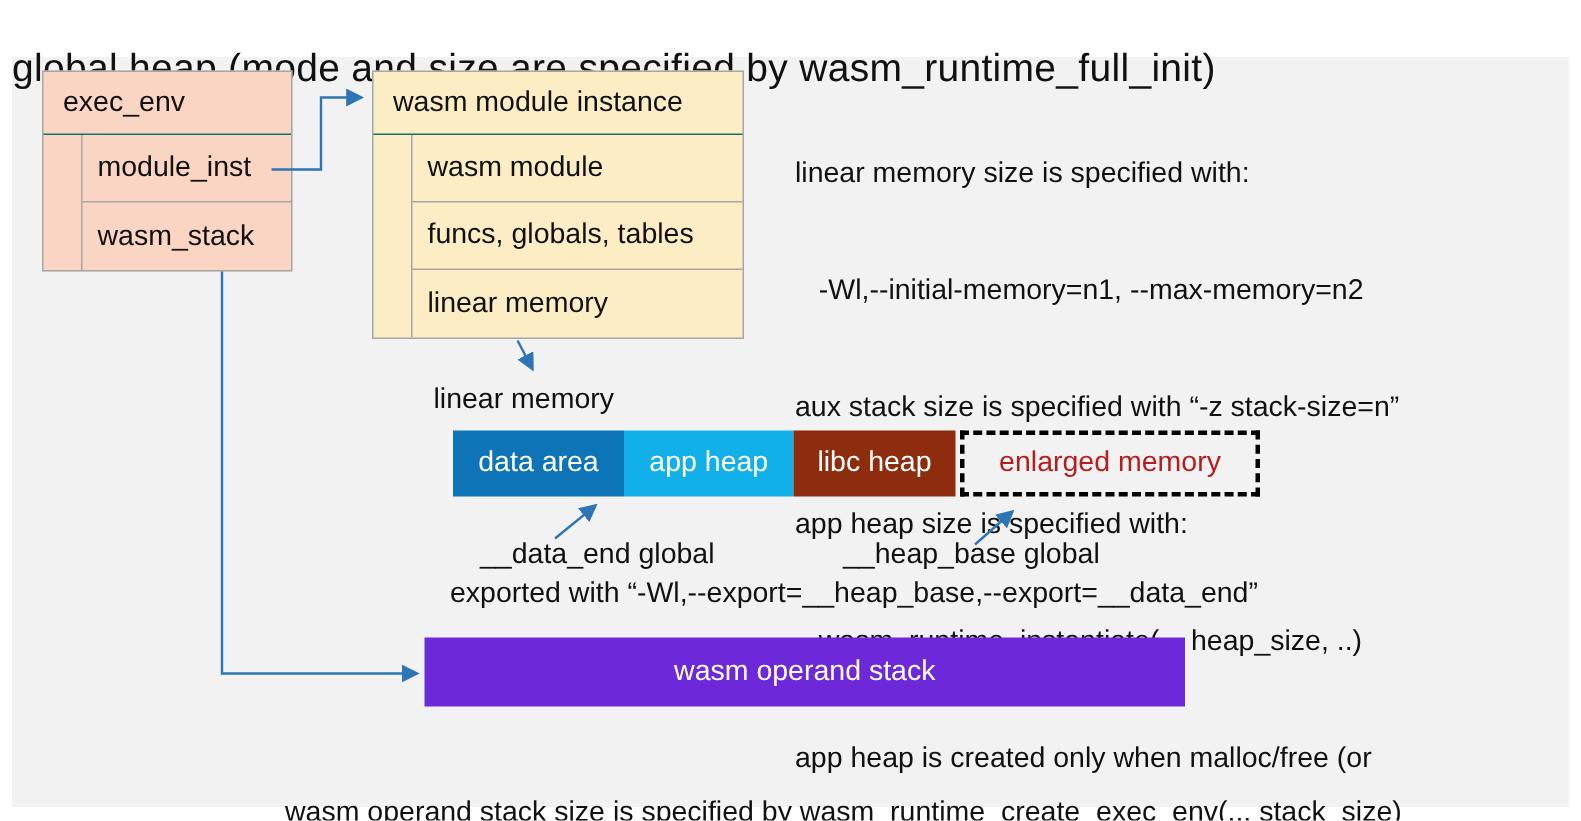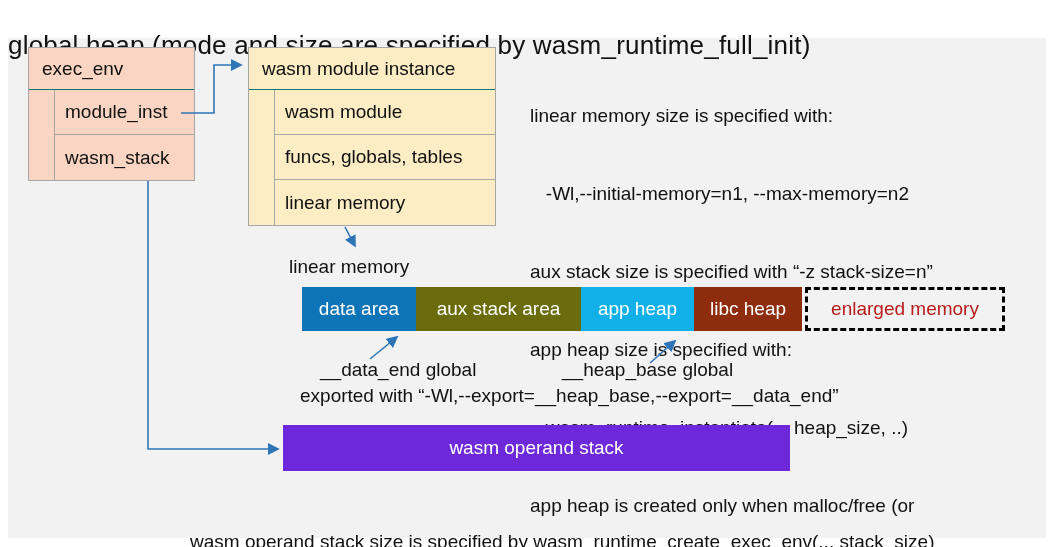--- a/index.html
+++ b/index.html
@@ -84,23 +84,20 @@
   <div>   wasm_runtime_instantiate(.., heap_size, ..)</div>
   <div>app heap is created only when malloc/free (or</div>
   
 </div>
 
 <div class="abs" id="lm-label">linear memory</div>
 <div class="abs" id="lm-bar">
   <div class="seg seg-0" style="background-color: rgb(14, 116, 184);">
     <span style="color: rgb(255, 255, 255);">data area</span>
   </div>
-  <div class="seg seg-1" style="background-color: rgb(106, 108, 11);">
-    <span style="color: rgb(255, 255, 255);">aux stack area</span>
-  </div>
   <div class="seg seg-2" style="background-color: rgb(18, 176, 232);">
     <span style="color: rgb(255, 255, 255);">app heap</span>
   </div>
   <div class="seg seg-3" style="background-color: rgb(142, 44, 14);">
     <span style="color: rgb(255, 255, 255);">libc heap</span>
   </div>
   <div class="seg seg-4">
     <span style="color: #b91c1c;">enlarged memory</span>
   </div>
 </div>

